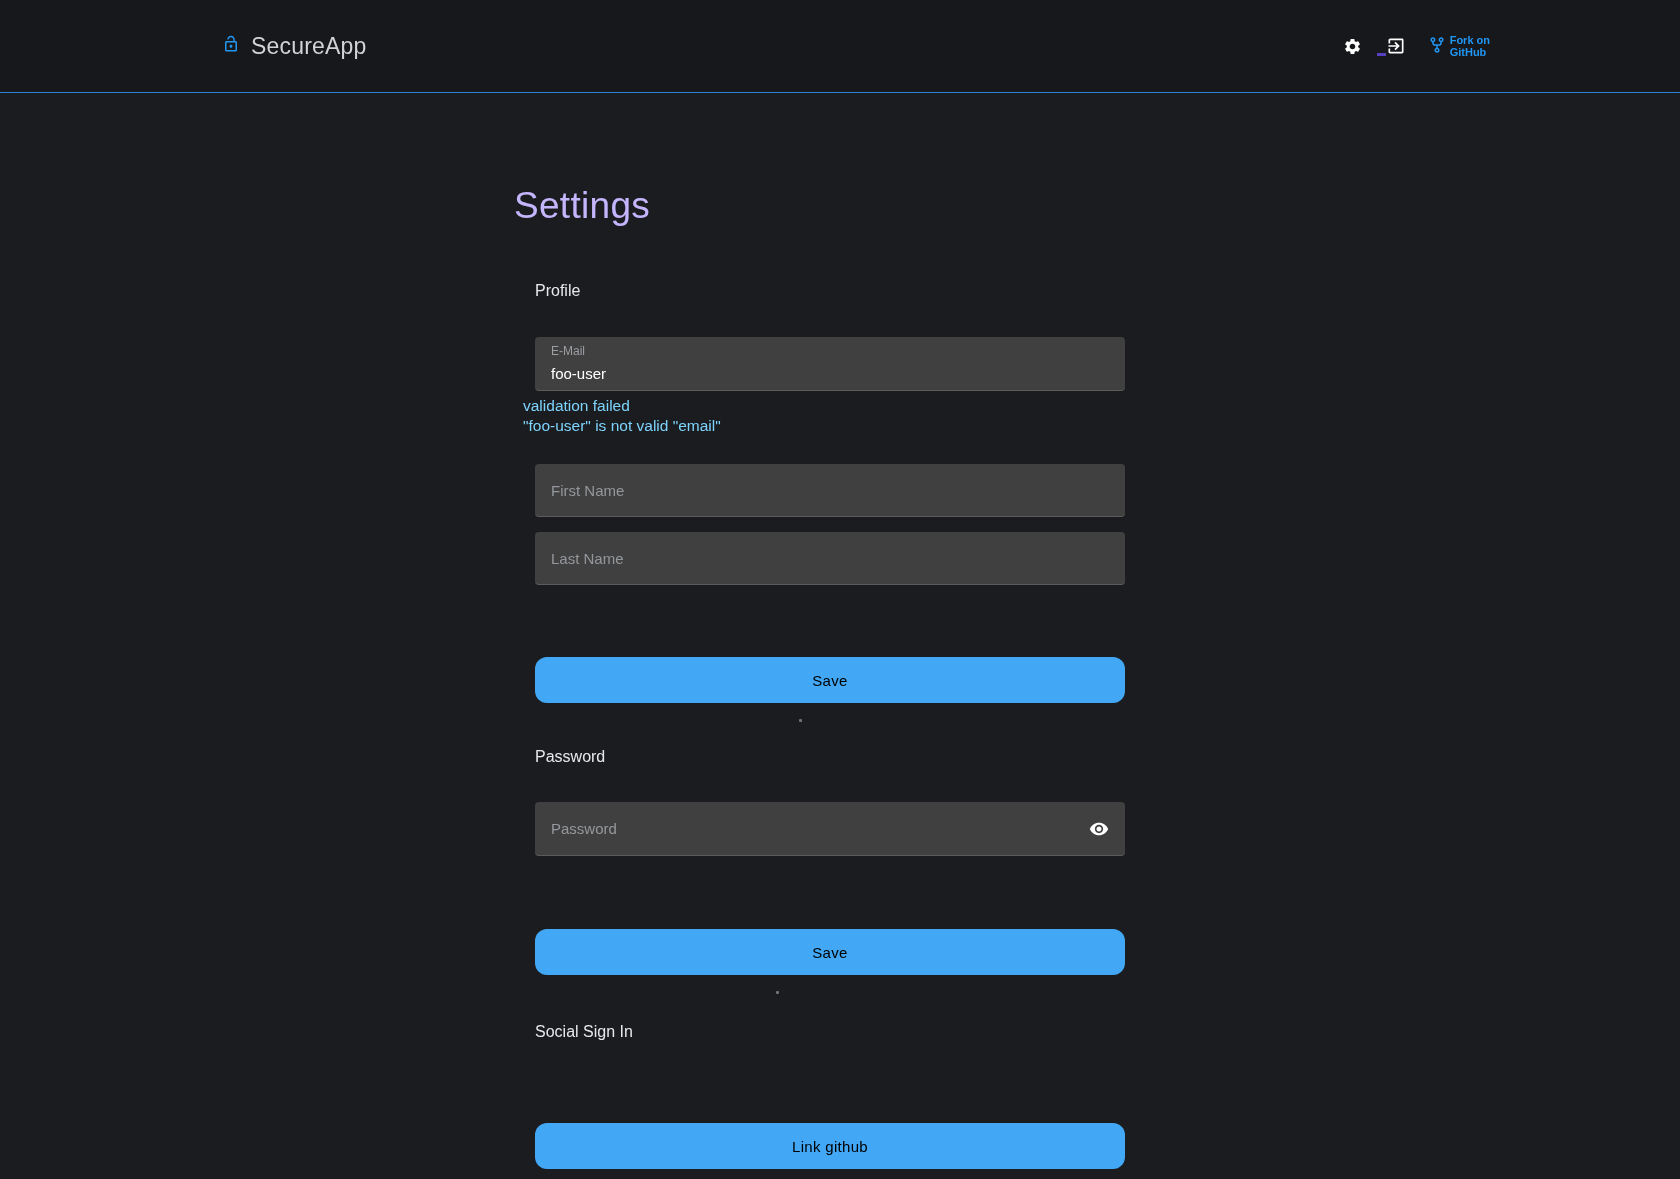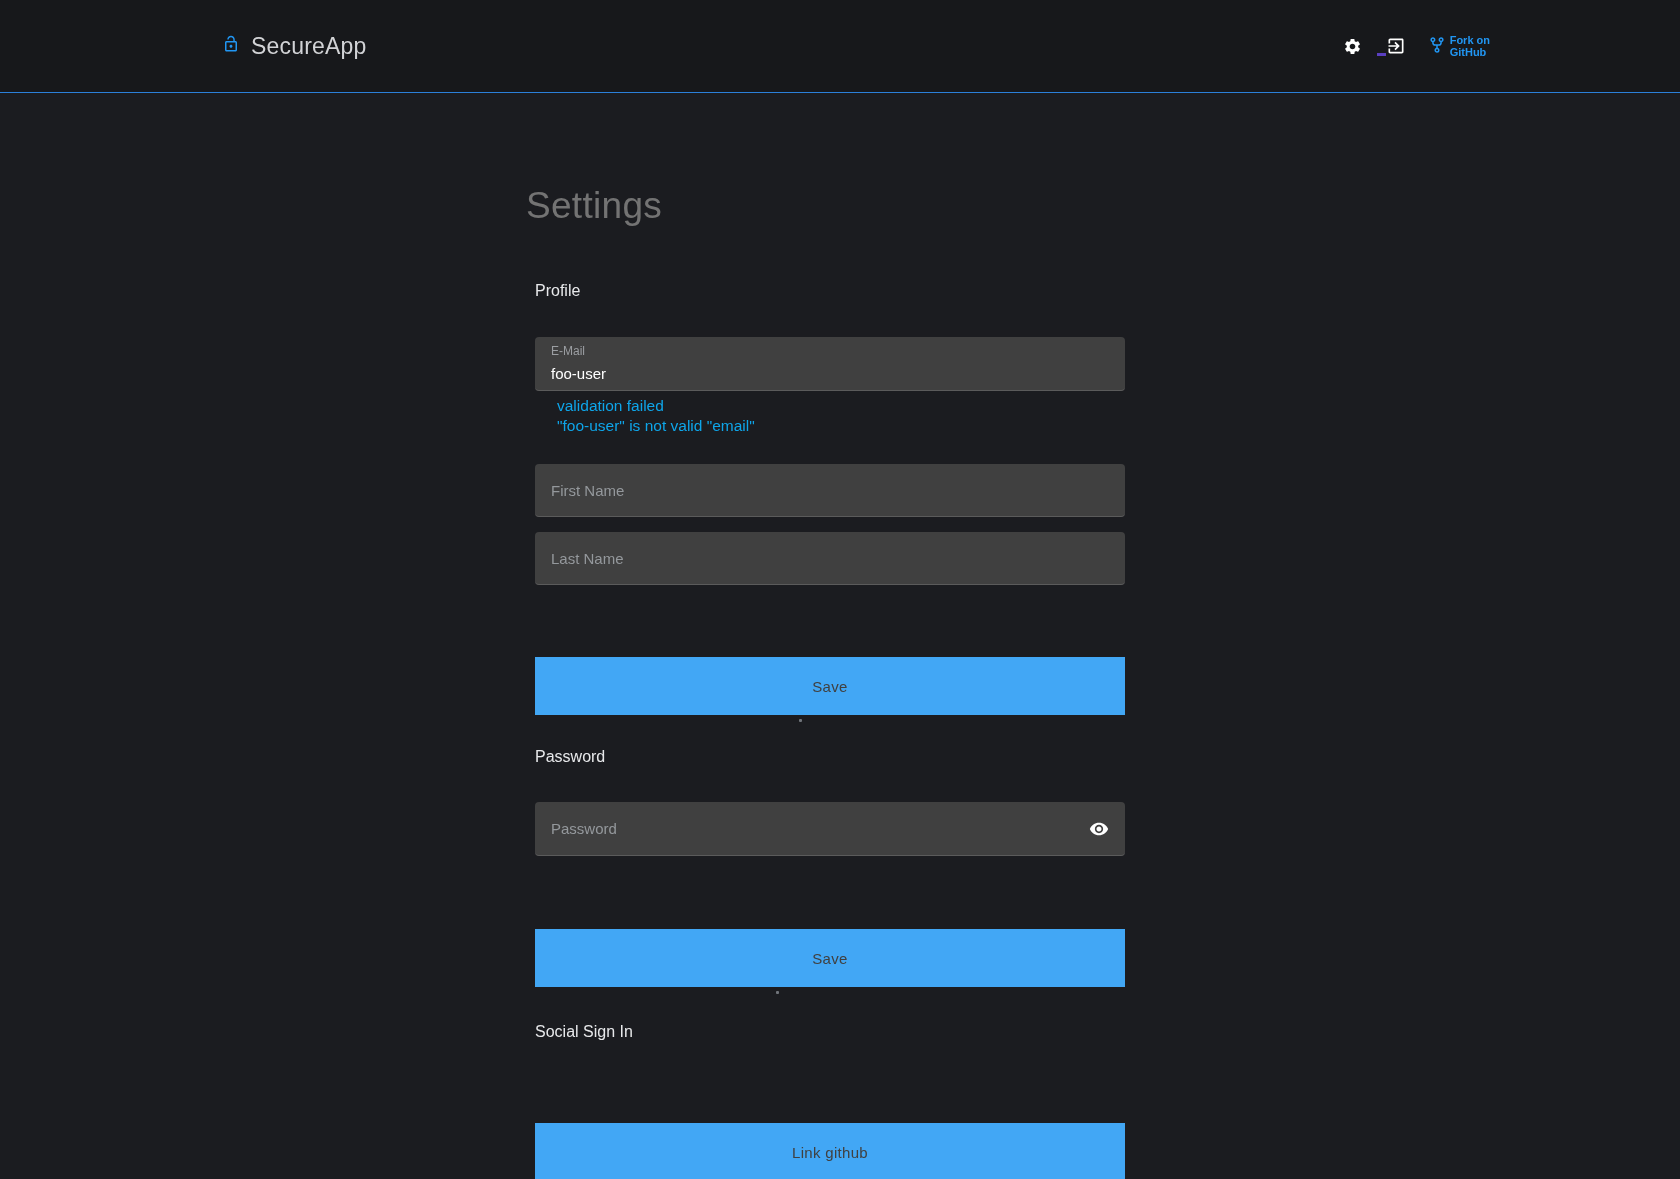--- a/index.html
+++ b/index.html
@@ -22,22 +22,22 @@
   .header-actions { display:flex; align-items:center; gap:24px; }
   .icon-btn { background:none; border:none; cursor:pointer; padding:0; line-height:0; }
   .fork-link {
     display:flex; align-items:center; gap:6px; text-decoration:none;
     color:#2196f3; font-size:11px; line-height:12px; font-weight:700;
   }
   .fork-text { display:flex; flex-direction:column; }
   .cursor-dash { position:absolute; left:1377px; top:53px; width:9px; height:3px; background:#5a3fc0; }
   
   .page-title {
-    position:absolute; left:526px; top:185px;
-    font-size:37px; font-weight:400; color:#737373; letter-spacing:0.3px;
+    position:absolute; left:514px; top:185px;
+    font-size:37px; font-weight:400; color:#c4b5fd; letter-spacing:0.3px;
   }
   .section-heading {
     position:absolute; left:535px;
     font-size:16px; font-weight:400; color:#e8e9eb;
   }
   .heading-profile  { top:282px; }
   .heading-password { top:748px; }
   .heading-social   { top:1023px; }
 
   .field {
@@ -52,36 +52,36 @@
   .field input::placeholder { color:#94989c; opacity:1; }
 
   .field-email { top:337px; height:54px; }
   .float-label {
     position:absolute; top:7px; left:16px;
     font-size:12px; color:#9b9ea2; pointer-events:none;
   }
   .field-email input { padding-top:20px; }
 
   .validation-error {
-    position:absolute; left:557px; top:396px;
-    font-size:15.5px; line-height:19.5px; color:#0ea5e9;
+    position:absolute; left:523px; top:396px;
+    font-size:15.5px; line-height:19.5px; color:#7dd3fc;
   }
   .field-first { top:464px; height:53px; }
   .field-last  { top:532px; height:53px; }
   .field-password { top:802px; height:54px; }
   .field-password input { padding-right:52px; }
   .eye-btn {
     position:absolute; right:14px; top:50%; transform:translateY(-50%);
     background:none; border:none; cursor:pointer; line-height:0; padding:2px;
   }
 
   .primary-btn {
-    position:absolute; left:535px; width:590px; height:58px;
-    background:#42a7f5; border:none; border-radius:0; cursor:pointer;
-    color:#404040; font-size:15px; font-weight:500; font-family:inherit; letter-spacing:0.3px;
+    position:absolute; left:535px; width:590px; height:46px;
+    background:#42a7f5; border:none; border-radius:12px; cursor:pointer;
+    color:#000000; font-size:15px; font-weight:500; font-family:inherit; letter-spacing:0.3px;
   }
   .btn-save-profile  { top:657px; }
   .btn-save-password { top:929px; }
   .btn-link-github   { top:1123px; }
 
   .speck { position:absolute; width:3px; height:3px; border-radius:1px; background:#70747a; }
   .speck-1 { left:799px; top:719px; }
   .speck-2 { left:776px; top:991px; }
 </style>
 </head>

